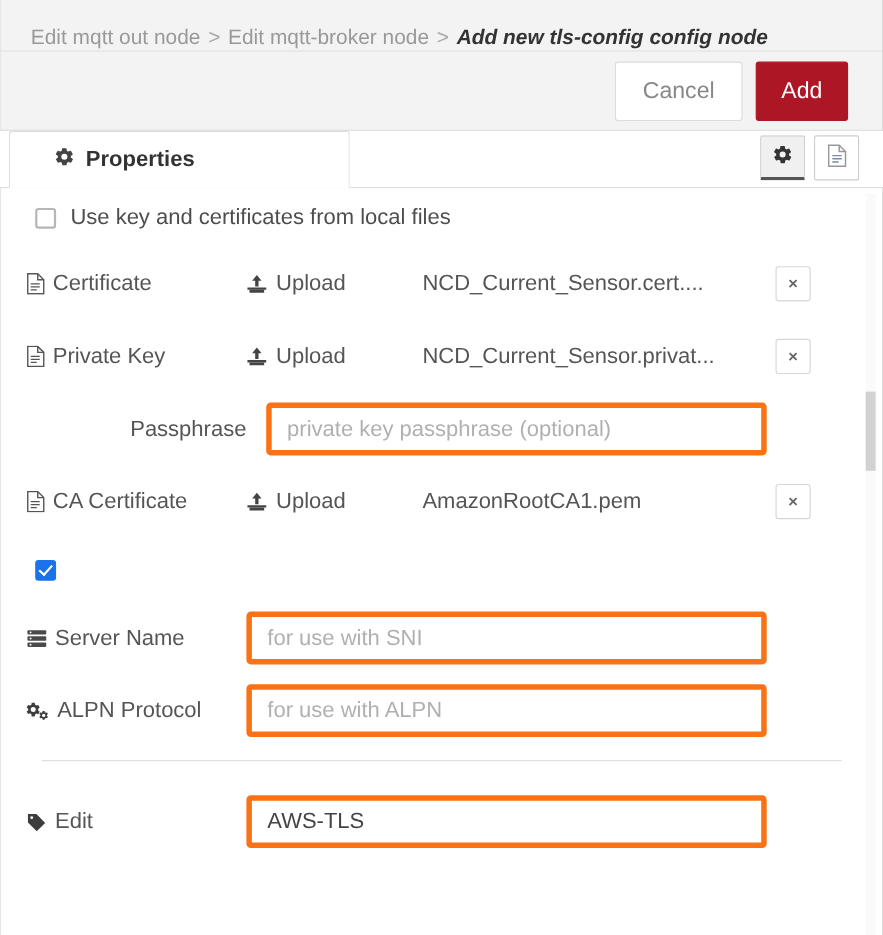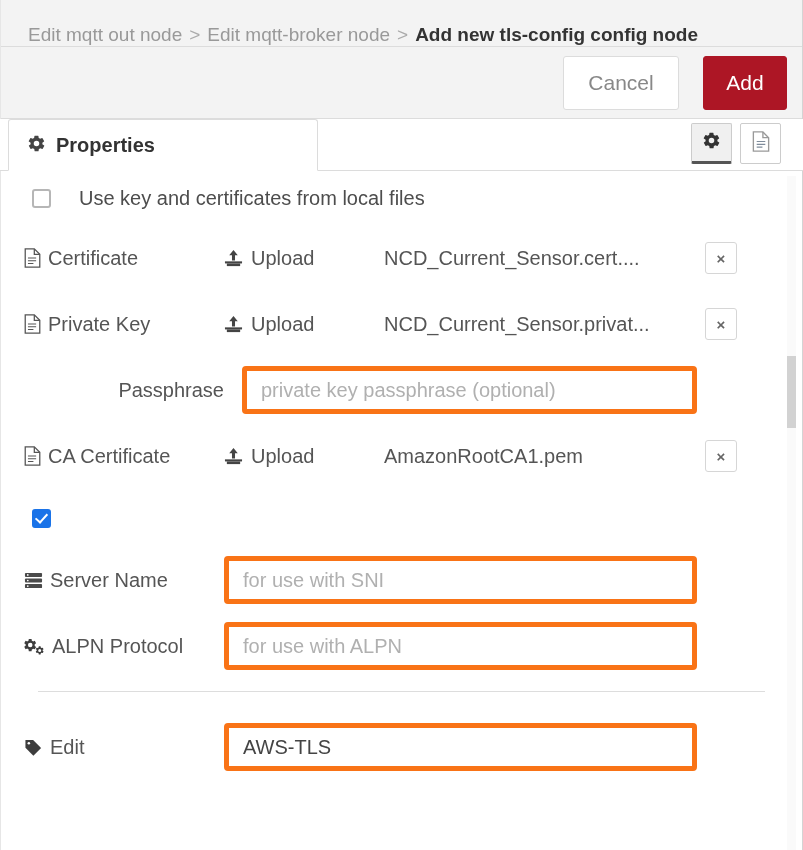--- a/index.html
+++ b/index.html
@@ -34,33 +34,33 @@
   .crumb-sep {
     font-size: 19px;
     color: #aaaaaa;
     margin: 0 7px;
   }
   .crumb-current {
     font-size: 19px;
     color: #333333;
     font-weight: bold;
     white-space: nowrap;
+    font-style: italic;
   }
 
   
   .action-bar {
     height: 72px;
     background: #f3f3f3;
     border-bottom: 1px solid #dcdcdc;
     display: flex;
     align-items: center;
     justify-content: flex-end;
-    padding-right: 16px;
-    box-sizing: border-box;
-    gap: 12px;
+    padding-right: 32px;
+    box-sizing: border-box;
   }
   .btn {
     font-family: "Liberation Sans", sans-serif;
     font-size: 21px;
     border-radius: 3px;
     cursor: pointer;
     box-sizing: border-box;
     line-height: 1;
     display: flex;
     align-items: center;
@@ -103,21 +103,21 @@
     top: 0;
     width: 310px;
     height: 52px;
     box-sizing: border-box;
     border: 1px solid #dcdcdc;
     border-bottom: 1px solid #ffffff;
     border-radius: 3px 3px 0 0;
     background: #ffffff;
     display: flex;
     align-items: center;
-    padding-left: 18px;
+    padding-left: 40px;
     z-index: 2;
     text-align: right;
   }
   .tab-label {
     font-size: 20px;
     font-weight: bold;
     color: #333333;
     margin-left: 10px;
   }
   .tab-tools {
@@ -182,21 +182,21 @@
     top: 0px;
     width: 5px;
     height: 10px;
     border: solid #ffffff;
     border-width: 0 2.4px 2.4px 0;
     transform: rotate(42deg);
   }
   .check-label {
     font-size: 20px;
     color: #4d4d4d;
-    margin-left: 28px;
+    margin-left: 13px;
   }
 
   .field-row { height: 66px; }
   .label-cell {
     width: 200px;
     flex: 0 0 200px;
     display: flex;
     align-items: center;
     font-size: 20px;
     color: #555555;

